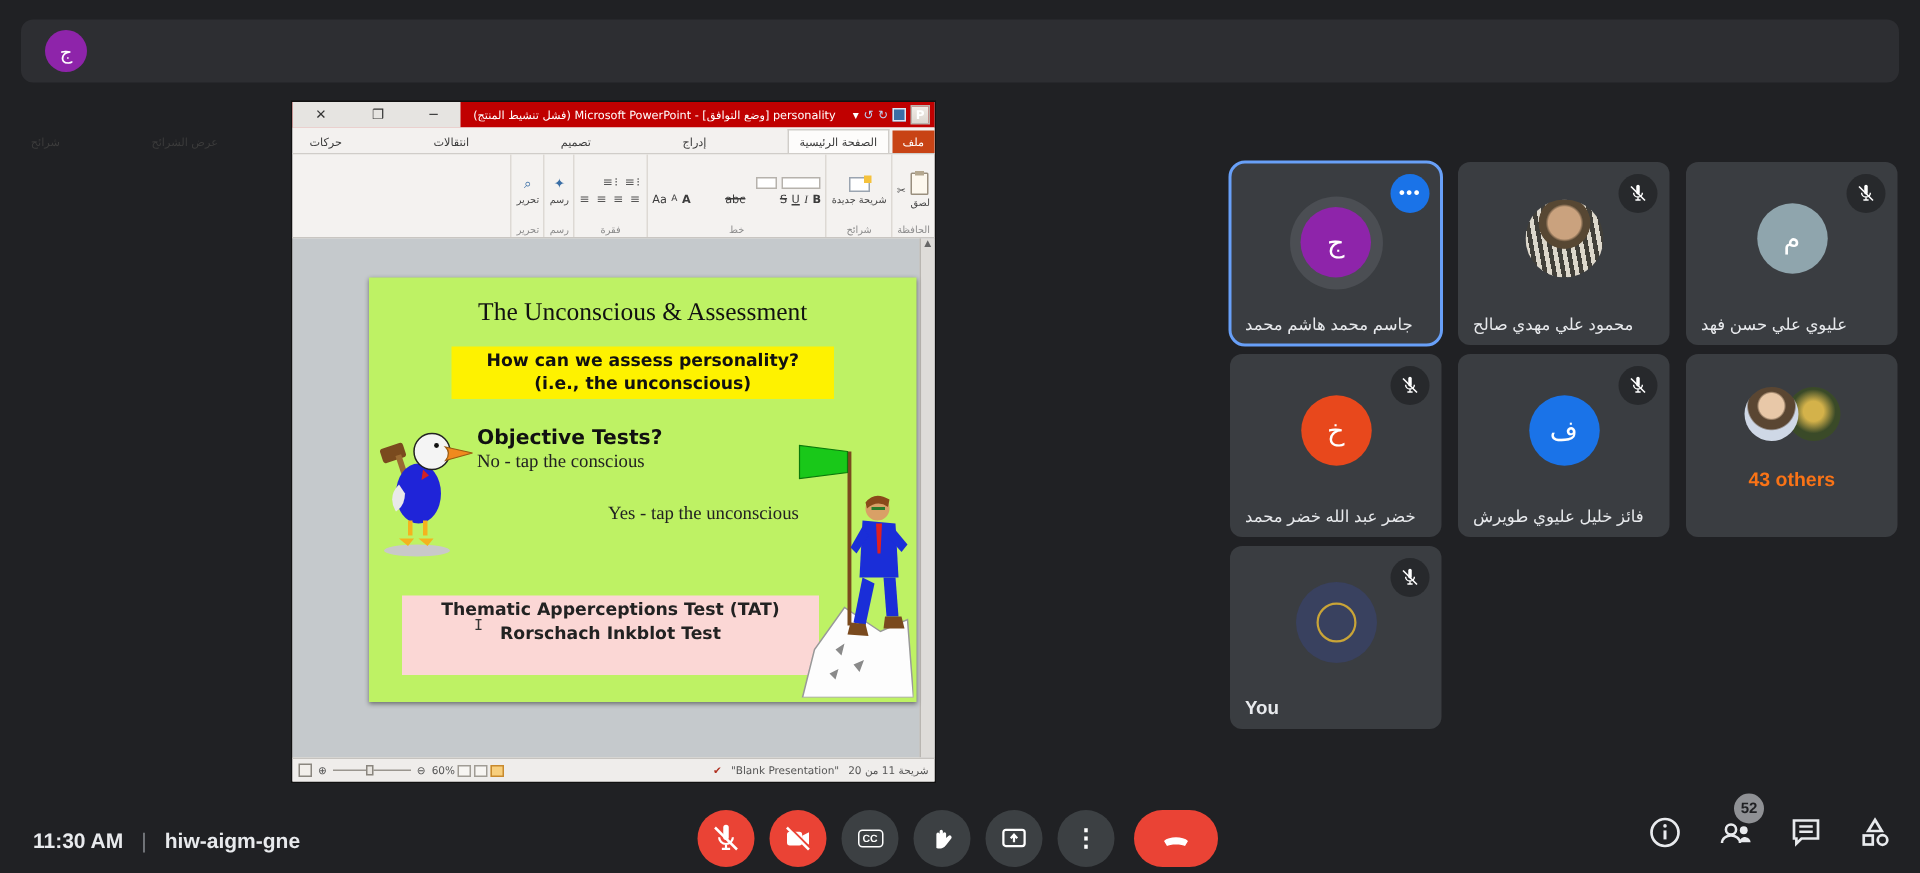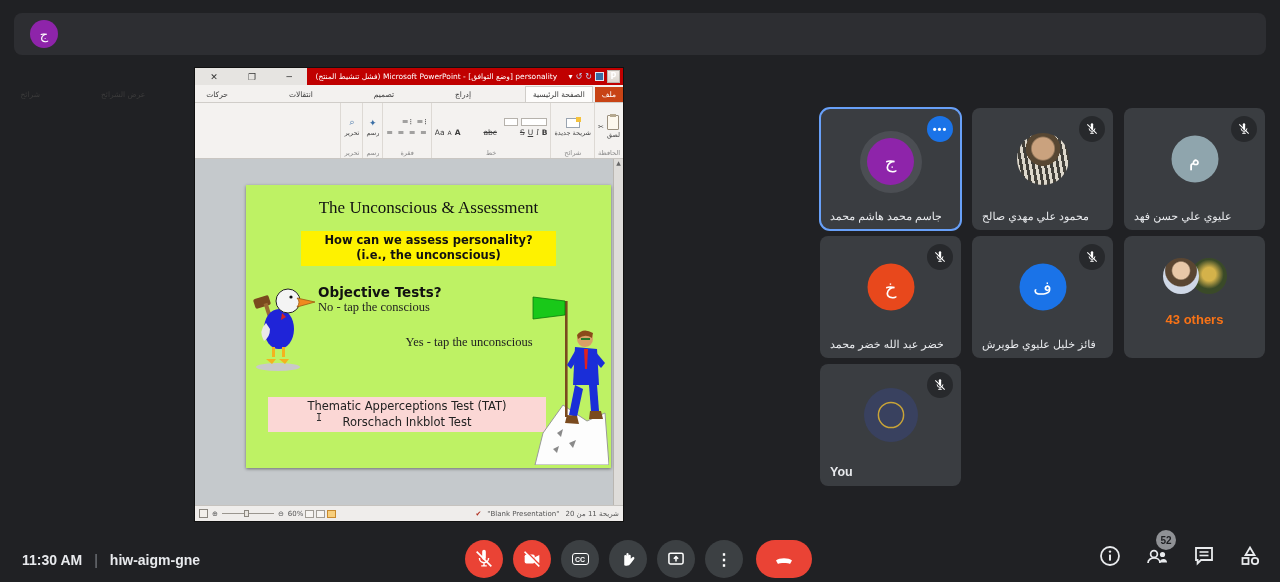--- a/index.html
+++ b/index.html
@@ -74,21 +74,21 @@
     box-shadow:0 1px 3px rgba(0,0,0,.45); }
   .slide-title { position:absolute; top:13px; width:100%; text-align:center;
     font-family:"Liberation Serif", serif; font-size:17px; color:#111; }
   .ybox { position:absolute; top:46px; left:55px; width:255px; background:#fef200; text-align:center;
     font-weight:bold; font-size:11.5px; color:#111; padding:2px 0 3px; line-height:1.3; }
   .obj-block { position:absolute; left:72px; top:99px; }
   .q-line { font-weight:bold; font-size:13.5px; color:#111; }
   .a-line { font-family:"Liberation Serif", serif; font-size:12.5px; color:#222; }
   .proj-block { position:absolute; left:128px; top:150px; width:190px; text-align:center; }
   .pinkbox { position:absolute; left:22px; top:212px; width:278px; background:#fbd7d5; text-align:center;
-    font-weight:normal; font-size:11.5px; color:#222; padding:2px 0 2px; line-height:1.35; }
+    font-weight:bold; font-size:11.5px; color:#222; padding:2px 0 20px; line-height:1.35; }
   .ibeam { position:absolute; left:70px; top:227px; width:7px; height:11px; color:#333; font-size:10px;
     font-family:"DejaVu Sans Mono", monospace; }
   .bird-svg { position:absolute; left:6px; top:94px; }
   .man-svg { position:absolute; right:2px; top:108px; }
 
   
   .grid { position:absolute; left:820px; top:108px; display:grid;
     grid-template-columns:repeat(3,141px); grid-auto-rows:122px; column-gap:11px; row-gap:6px; }
   .tile { position:relative; background:#3a3d41; border-radius:8px; }
   .tile.active { outline:2px solid #68a0f8; outline-offset:-1px; border-radius:10px; }

